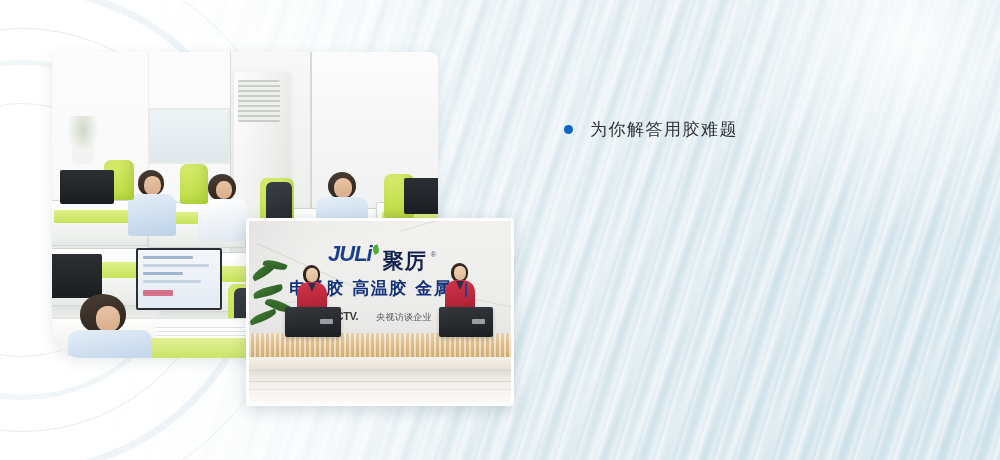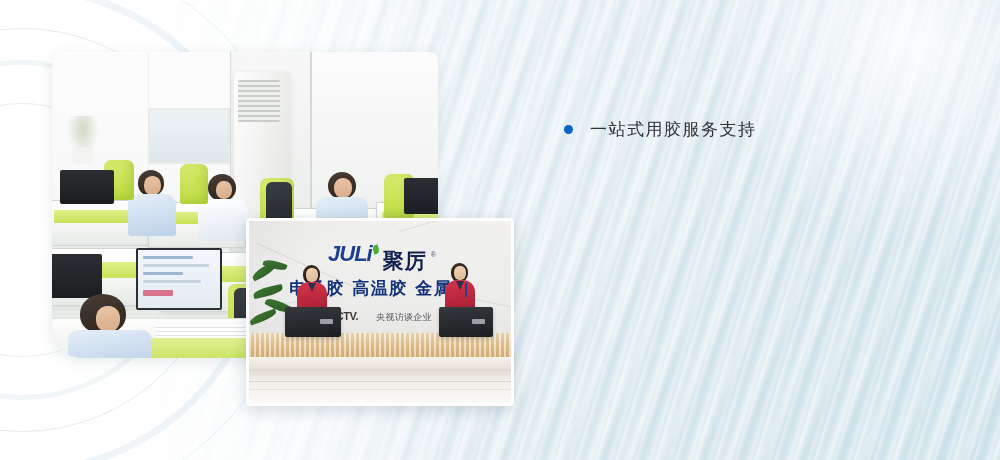--- a/index.html
+++ b/index.html
@@ -547,18 +547,18 @@
       <div class="floor"></div>
       <div class="floorline" style="top:160px;"></div>
       <div class="floorline" style="top:168px;opacity:.6;"></div>
     </div>
   </div>
 
   <div class="content">
     <ul class="bullets">
       <li>
         <span class="dot"></span>
-        <span class="bullet-text">一站式用胶服务支持</span>
+        <span class="bullet-text">为你解答用胶难题</span>
       </li>
     </ul>
   </div>
 
 </div>
 
 </body></html>

